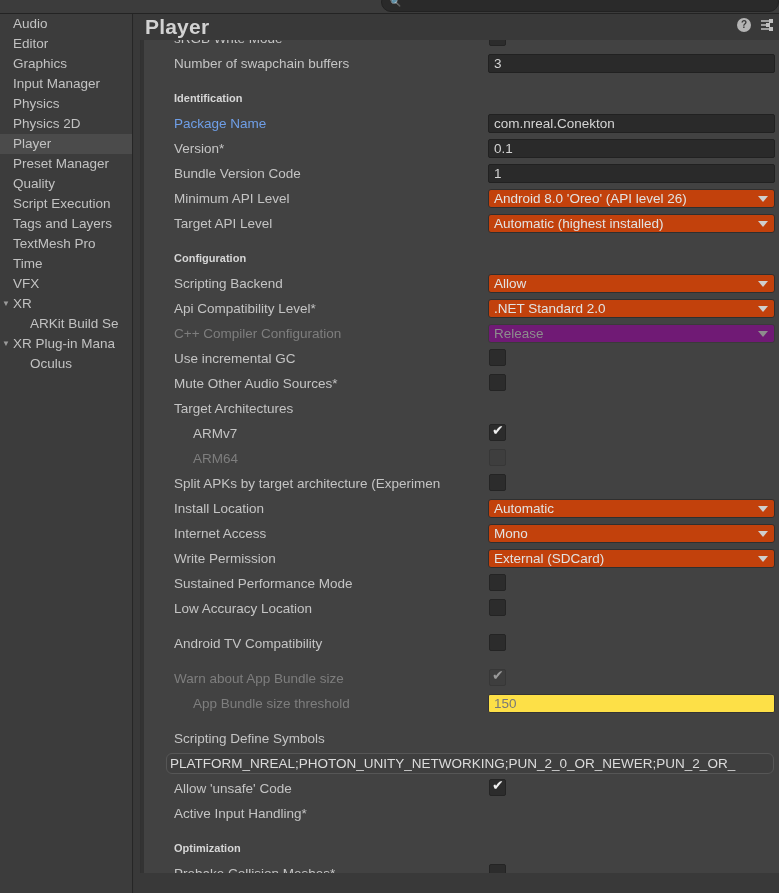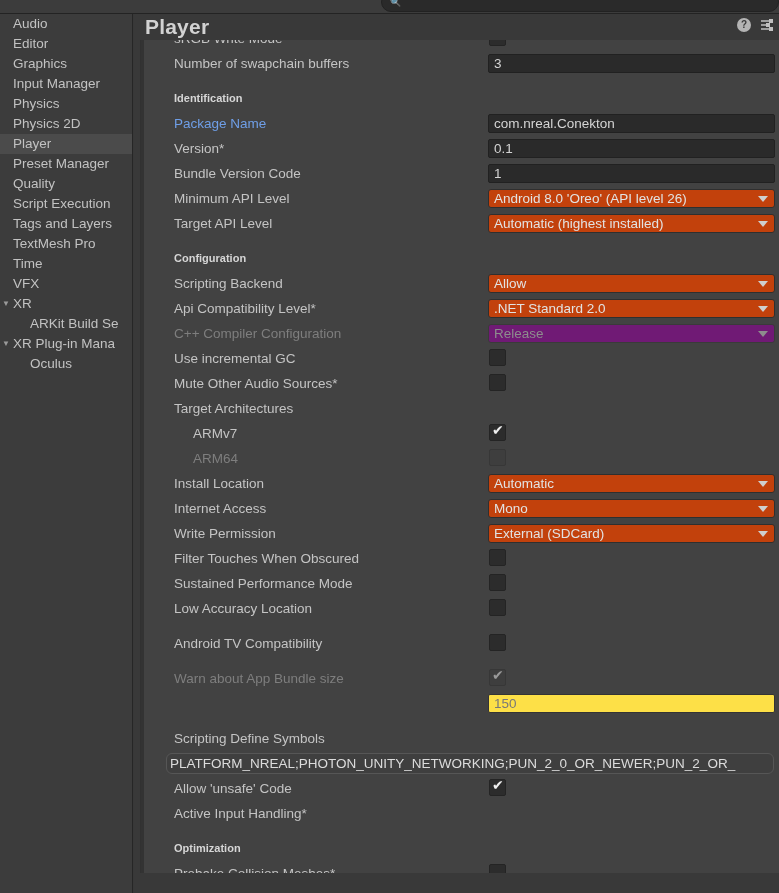--- a/index.html
+++ b/index.html
@@ -261,55 +261,56 @@
             <div class="label">Target Architectures</div>
           </div>
           <div class="row">
             <div class="label indent">ARMv7</div>
             <div class="checkbox checked"></div>
           </div>
           <div class="row">
             <div class="label indent disabled">ARM64</div>
             <div class="checkbox disabled"></div>
           </div>
+          <div class="row clip-row">
+            <div class="label">Split APKs by target architecture (Experimen</div>
+            <div class="checkbox"></div>
+          </div>
           <div class="row">
             <div class="label">Install Location</div>
             <div class="dropdown"><span>Automatic</span><span class="caret"></span></div>
           </div>
           <div class="row">
             <div class="label">Internet Access</div>
             <div class="dropdown"><span>Mono</span><span class="caret"></span></div>
           </div>
           <div class="row">
             <div class="label">Write Permission</div>
             <div class="dropdown"><span>External (SDCard)</span><span class="caret"></span></div>
           </div>
           <div class="row">
-            <div class="label">Filter Touches When Obscured</div>
-            <div class="checkbox"></div>
-          </div>
-          <div class="row">
             <div class="label">Sustained Performance Mode</div>
             <div class="checkbox"></div>
           </div>
           <div class="row">
             <div class="label">Low Accuracy Location</div>
             <div class="checkbox"></div>
           </div>
           <div class="spacer"></div>
           <div class="row">
             <div class="label">Android TV Compatibility</div>
             <div class="checkbox"></div>
           </div>
           <div class="spacer"></div>
           <div class="row">
             <div class="label disabled">Warn about App Bundle size</div>
             <div class="checkbox checked disabled"></div>
           </div>
           <div class="row">
+            <div class="label indent disabled">App Bundle size threshold</div>
             <div class="field disabled">150</div>
           </div>
           <div class="spacer"></div>
           <div class="row">
             <div class="label">Scripting Define Symbols</div>
           </div>
           <div class="row">
             <div class="wide-field">PLATFORM_NREAL;PHOTON_UNITY_NETWORKING;PUN_2_0_OR_NEWER;PUN_2_OR_</div>
           </div>
           <div class="row">

